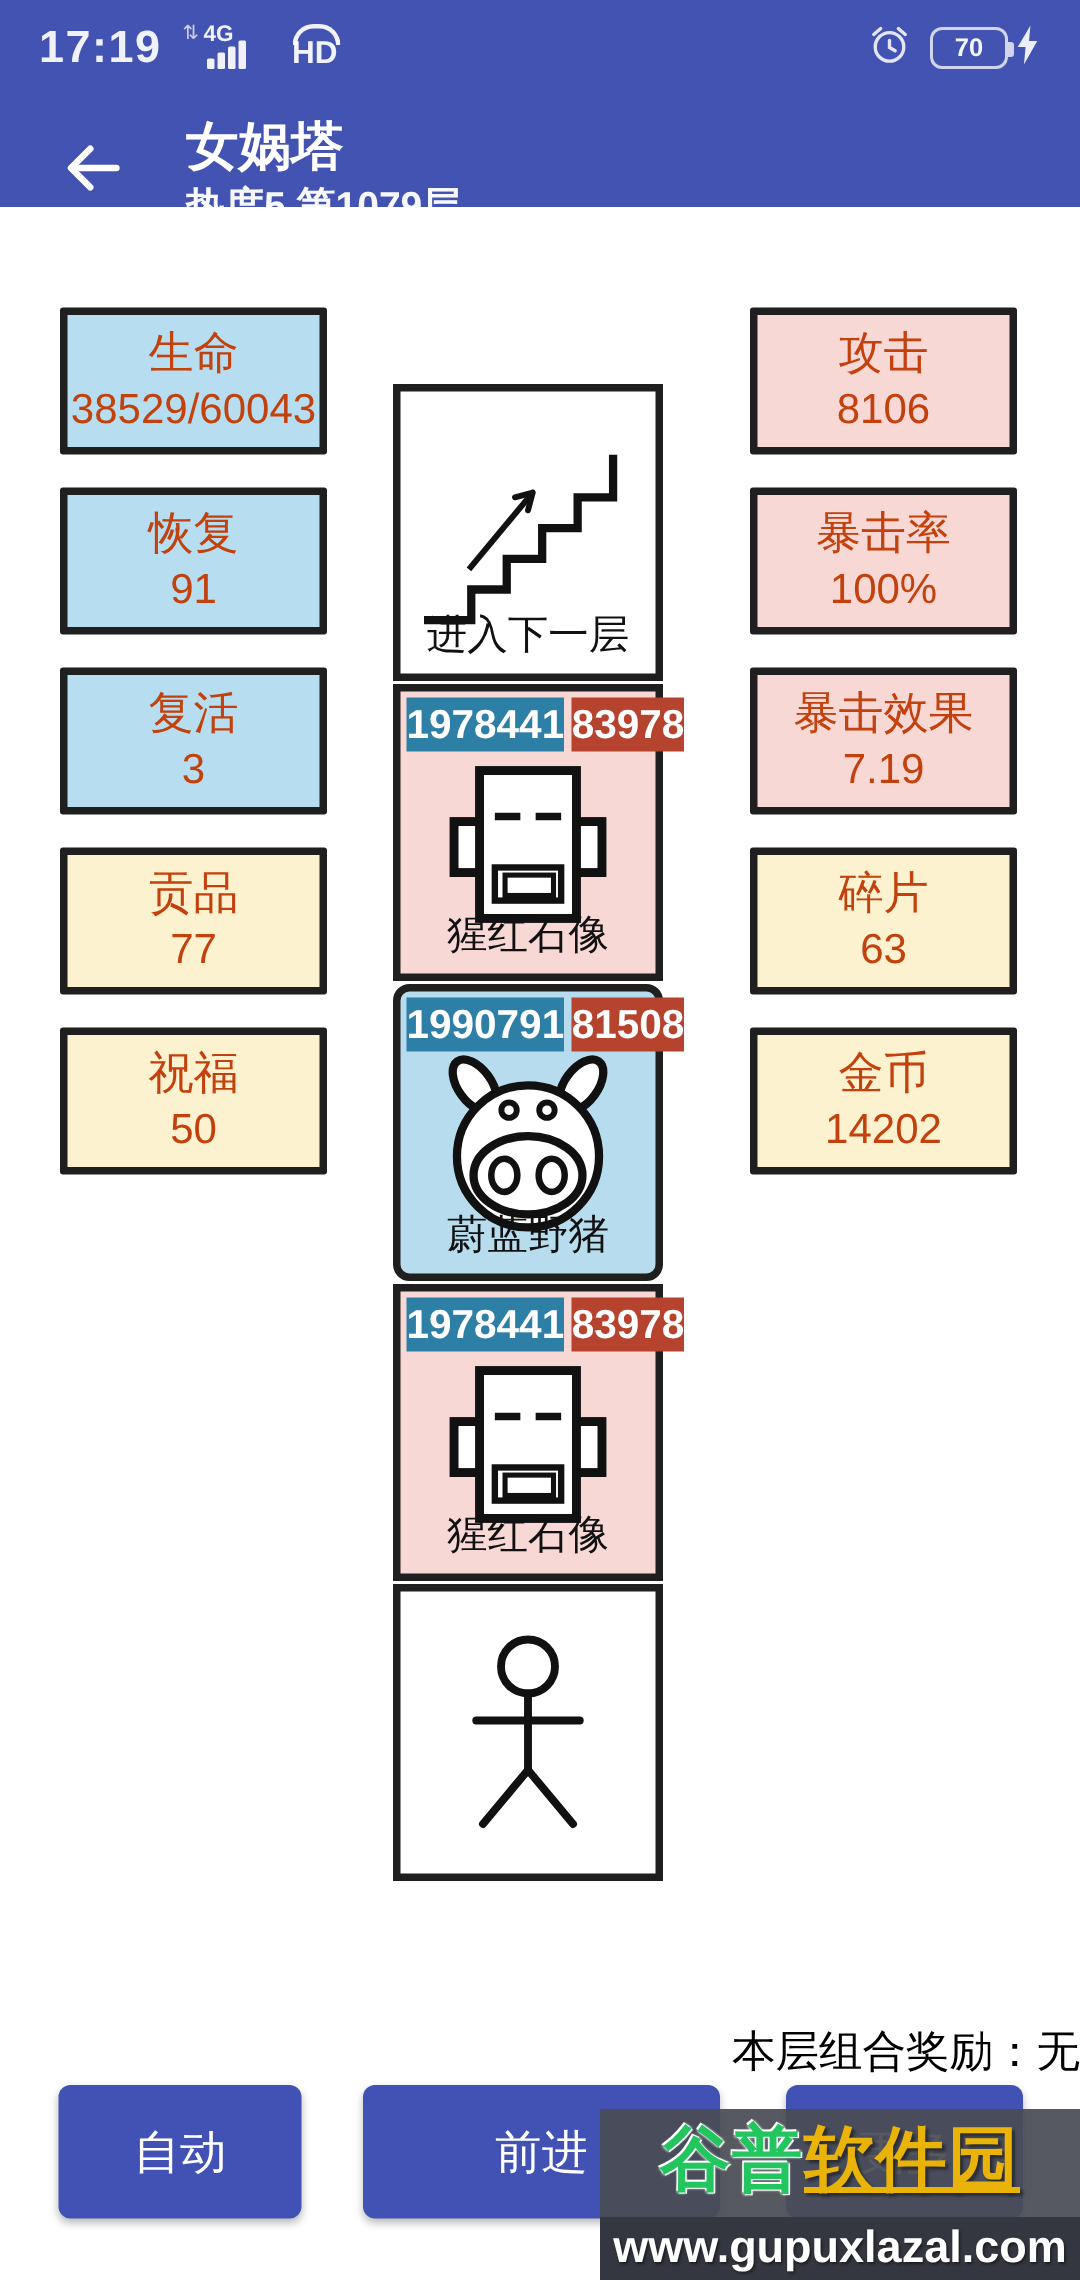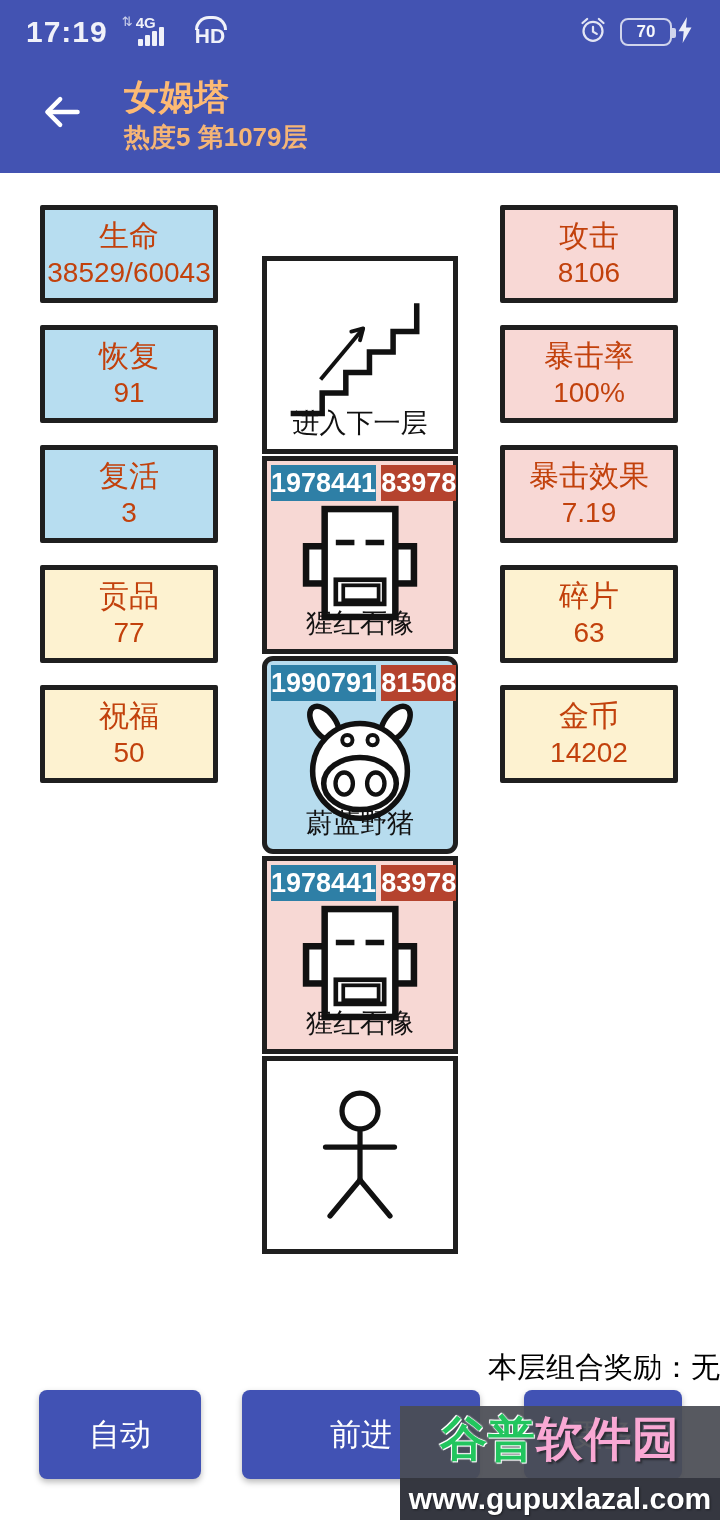--- a/index.html
+++ b/index.html
@@ -1,57 +1,57 @@
 <!DOCTYPE html>
 <html><head>
 <meta charset="utf-8">
 <style>
   html,body{margin:0;padding:0;background:#000;}
   .screen{position:relative;width:720px;height:1520px;background:#ffffff;overflow:hidden;
           font-family:"Liberation Sans","DejaVu Sans",sans-serif;}
 
   
-  .topbar{position:absolute;left:0;top:0;width:720px;height:173px;background:#4353b2;}
+  .topbar{position:absolute;left:0;top:0;width:720px;height:138px;background:#4353b2;}
   .statusrow{position:absolute;left:0;top:0;width:720px;height:64px;display:flex;align-items:center;
              padding:0 26px;box-sizing:border-box;color:rgba(255,255,255,.92);}
   .time{font-size:30px;font-weight:bold;letter-spacing:1px;}
   .sigwrap{position:relative;width:64px;height:40px;margin-left:14px;}
   .arrows{position:absolute;left:0;top:4px;font-size:13px;opacity:.8;line-height:11px;}
   .net4g{position:absolute;left:14px;top:2px;font-size:15px;font-weight:bold;}
   .bars{position:absolute;left:16px;bottom:6px;display:flex;align-items:flex-end;gap:2px;}
   .bars i{display:block;width:5px;background:rgba(255,255,255,.92);border-radius:1px;}
   .hd{position:relative;width:40px;height:40px;margin-left:6px;}
   .hd .arc{position:absolute;left:3px;top:4px;width:32px;height:14px;border:3px solid rgba(255,255,255,.92);
            border-bottom:none;border-radius:16px 16px 0 0;box-sizing:border-box;}
   .hd .txt{position:absolute;left:3px;top:12px;font-size:21px;font-weight:bold;text-align:right;}
   .statspacer{flex:1;}
   .battery{position:relative;width:52px;height:28px;border:2px solid rgba(255,255,255,.75);border-radius:8px;
            margin:0 4px 0 12px;display:flex;align-items:center;justify-content:center;box-sizing:border-box;}
   .battery .nub{position:absolute;right:-6px;top:8px;width:4px;height:10px;background:rgba(255,255,255,.75);border-radius:0 2px 2px 0;}
   .battery .pct{font-size:17px;font-weight:bold;color:rgba(255,255,255,.95);}
-  .appbar{position:absolute;left:0;top:64px;width:720px;height:99px;color:#fdba74;}
+  .appbar{position:absolute;left:0;top:64px;width:720px;height:99px;color:#ffffff;}
   .backbtn{position:absolute;left:36px;top:22px;width:52px;height:52px;display:flex;align-items:center;justify-content:center;}
   .apptitle{position:absolute;left:124px;top:10px;font-size:35px;font-weight:bold;}
   .appsub{position:absolute;left:124px;top:56px;font-size:26px;font-weight:bold;opacity:.96;}
 
   
   .col{position:absolute;width:178px;}
   .col-left{left:40px;top:205px;}
   .col-right{left:500px;top:205px;}
   .box{width:178px;height:98px;border:5px solid #1f1f1f;border-radius:2px;box-sizing:border-box;
        margin-bottom:22px;text-align:center;display:flex;flex-direction:column;justify-content:center;color:#c2410c;}
   .box .l{font-size:30px;line-height:38px;}
   .box .v{font-size:28px;line-height:36px;white-space:nowrap;}
   .c-blue{background:#b7ddf0;}
   .c-yellow{background:#fdf2d0;}
   .c-pink{background:#f8d8d5;}
 
   
   .floorcol{position:absolute;left:262px;top:256px;width:196px;}
-  .cell{position:relative;width:196px;height:198px;border:5px solid #1f1f1f;box-sizing:border-box;
+  .cell{position:relative;width:180px;height:198px;border:5px solid #1f1f1f;box-sizing:border-box;
         margin-bottom:2px;background:#fff;}
   .cell.bg-pink{background:#f7d8d4;}
   .cell.bg-blue{background:#b7dcee;border-radius:11px;}
   .badges{position:absolute;left:4px;right:4px;top:4px;display:flex;gap:5px;height:36px;}
   .badge{flex:1;color:#fff;font-size:27px;font-weight:bold;text-align:right;line-height:37px;}
   .badge.hp{background:#2e7fa6;flex:1.18;}
   .badge.atk{background:#b5432e;}
   .cellicon{position:absolute;left:0;right:0;display:flex;justify-content:center;}
   .celllabel{position:absolute;left:0;right:0;bottom:8px;text-align:center;font-size:27px;color:#111;}
 
@@ -62,21 +62,21 @@
         align-items:center;justify-content:center;cursor:pointer;}
   .btn-auto{left:39px;width:162px;}
   .btn-forward{left:242px;width:238px;}
   .btn-more{left:524px;width:158px;}
 
   
   .wm{position:absolute;left:400px;top:1406px;width:320px;height:114px;background:rgba(74,76,84,.93);z-index:5;}
   .wm .brand{position:absolute;left:0;top:2px;width:100%;text-align:center;font-size:47px;font-weight:bold;
              letter-spacing:1px;white-space:nowrap;}
   .wm .g{color:#22c55e;text-shadow:0 0 2px #fff,0 0 2px #fff,1px 1px 0 #fff,-1px -1px 0 #fff;}
-  .wm .w{color:#f9a8d4;text-shadow:2px 2px 2px #2a2c33;}
+  .wm .w{color:#eab308;text-shadow:2px 2px 2px #2a2c33;text-decoration:underline;}
   .wm .url{position:absolute;left:0;bottom:0;width:100%;height:42px;background:rgba(52,54,62,.96);
            color:#fff;font-size:30px;font-weight:bold;text-align:center;line-height:42px;
            text-shadow:1px 1px 2px #1c1d22;letter-spacing:0;}
 </style>
 </head>
 <body>
 
 <div class="screen">
 
   <div class="topbar">

